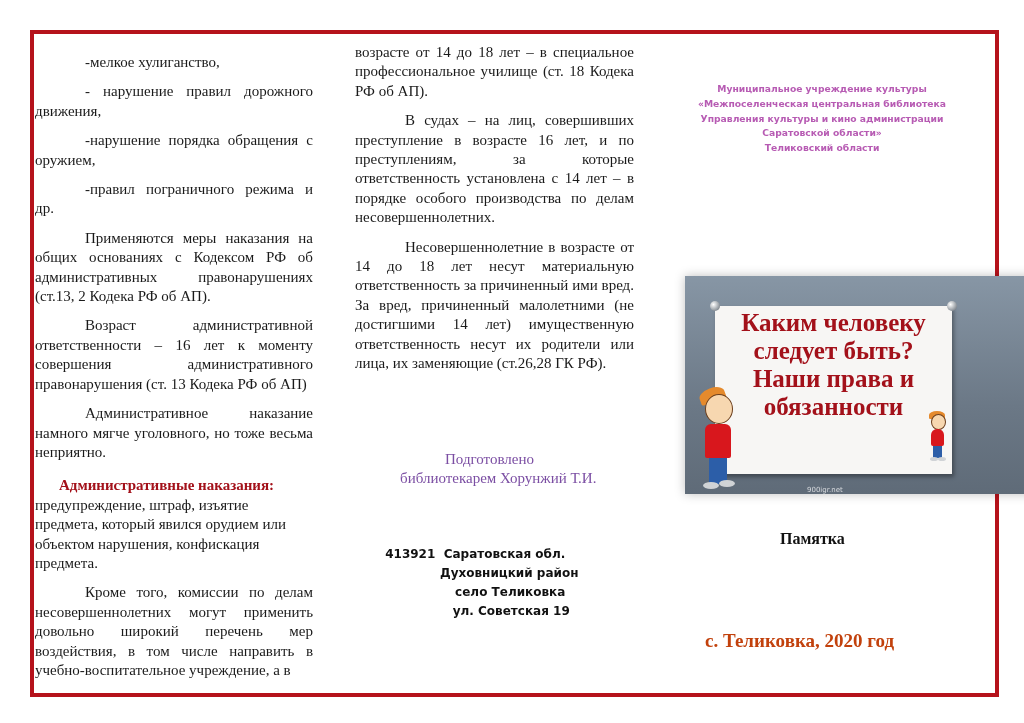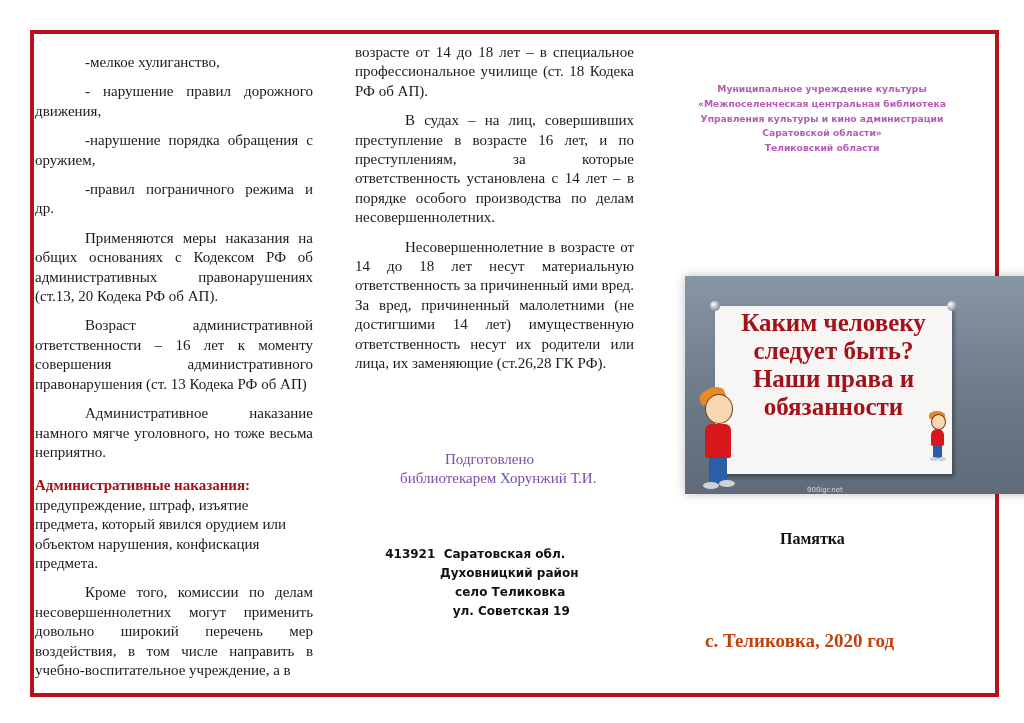--- a/index.html
+++ b/index.html
@@ -5,21 +5,21 @@
   html, body { margin:0; padding:0; }
   body { width:1024px; height:723px; background:#ffffff; position:relative; overflow:hidden;
          font-family:"Liberation Serif", serif; color:#1a1a1a; }
   .frame { position:absolute; left:30px; top:30px; width:961px; height:659px;
            border:4px solid #b5121b; box-sizing:content-box; }
   .col { position:absolute; font-size:15px; line-height:19.4px; }
   .col p { margin:0; text-align:justify; }
   .col p.ind { text-indent:50px;margin-top:10px; }
   .col1 { left:35px; top:43px; width:278px; }
   .col2 { left:355px; top:43px; width:279px; }
-  .heading-red { color:#a3111a; font-weight:bold; font-size:15px; padding-left:0; margin-top:14px !important; text-align:left !important; }
+  .heading-red { color:#a3111a; font-weight:bold; font-size:15px; padding-left:24px; margin-top:14px !important; text-align:left !important; }
   .left { text-align:left !important; }
   .prepared { position:absolute; left:400px; top:450px; width:260px; color:#7b4ea3; font-size:15px; line-height:19px; }
   .prepared .l1 { padding-left:45px; display:block; }
   .prepared .l2 { display:block; }
   .address { position:absolute; left:372px; top:545px; font-family:"DejaVu Sans", sans-serif; font-weight:bold;
              font-size:12px; line-height:19px; color:#111;text-align:center; }
   .address span { display:block; white-space:pre; }
   .org { position:absolute; left:672px; top:82px; width:300px; text-align:center; color:#b75bb3;
          font-family:"DejaVu Sans", sans-serif; font-weight:bold; font-size:9.2px; line-height:14.8px; }
   .org span { display:block; }
@@ -46,21 +46,21 @@
 </head>
 <body>
 
 <div class="frame"></div>
 
 <div class="col col1">
   <p class="ind">-мелкое хулиганство,</p>
   <p class="ind">- нарушение правил дорожного движения,</p>
   <p class="ind">-нарушение порядка обращения с оружием,</p>
   <p class="ind">-правил пограничного режима и др.</p>
-  <p class="ind">Применяются меры наказания на общих основаниях с Кодексом РФ об административных правонарушениях (ст.13, 20 Кодека РФ об АП).</p>
+  <p class="ind">Применяются меры наказания на общих основаниях с Кодексом РФ об административных правонарушениях (ст.13, 2 Кодека РФ об АП).</p>
   <p class="ind">Возраст административной ответственности – 16 лет к моменту совершения административного правонарушения (ст. 13 Кодека РФ об АП)</p>
   <p class="ind">Административное наказание намного мягче уголовного, но тоже весьма неприятно.</p>
   <p class="heading-red">Административные наказания:</p>
   <p class="left">предупреждение, штраф, изъятие предмета, который явился орудием или объектом нарушения, конфискация предмета.</p>
   <p class="ind">Кроме того, комиссии по делам несовершеннолетних могут применить довольно широкий перечень мер воздействия, в том числе направить в учебно-воспитательное учреждение, а в</p>
 </div>
 
 <div class="col col2">
   <p>возрасте от 14 до 18 лет – в специальное профессиональное училище (ст. 18 Кодека РФ об АП).</p>
   <p class="ind">В судах – на лиц, совершивших преступление в возрасте 16 лет, и по преступлениям, за которые ответственность установлена с 14 лет – в порядке особого производства по делам несовершеннолетних.</p>

